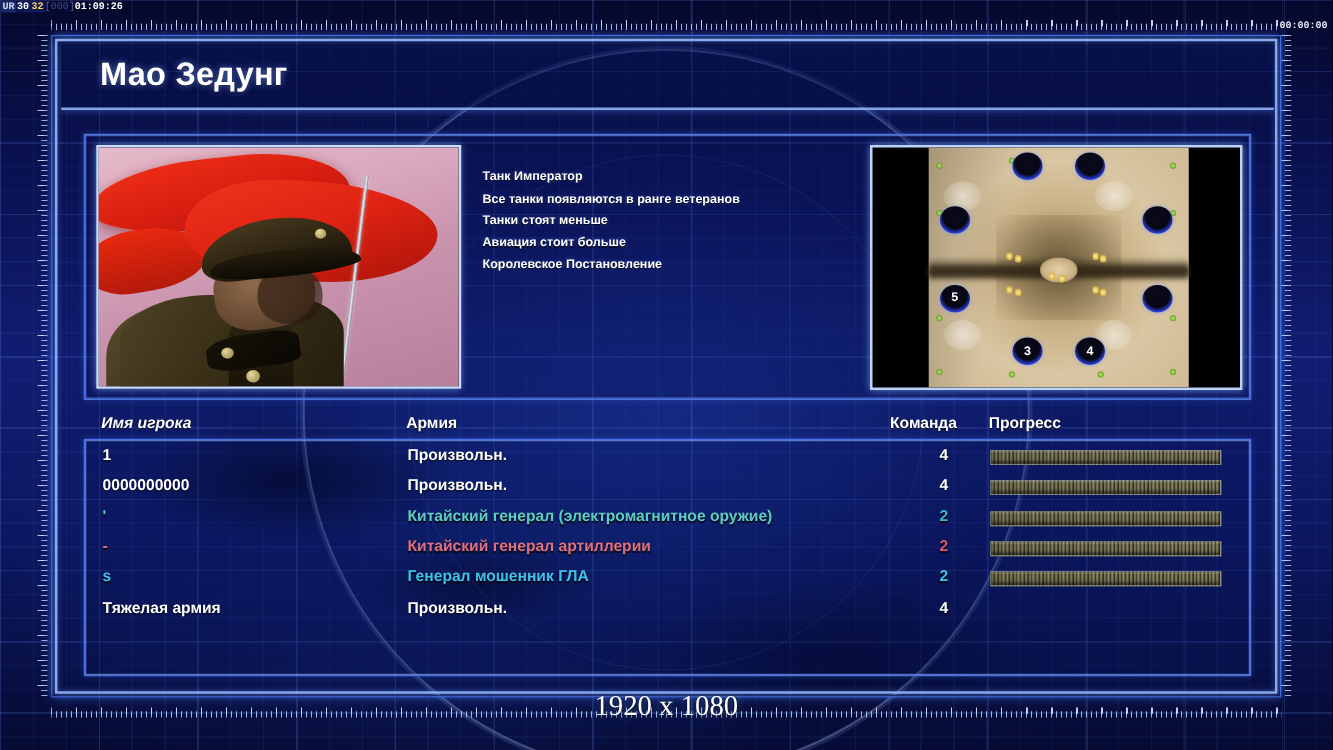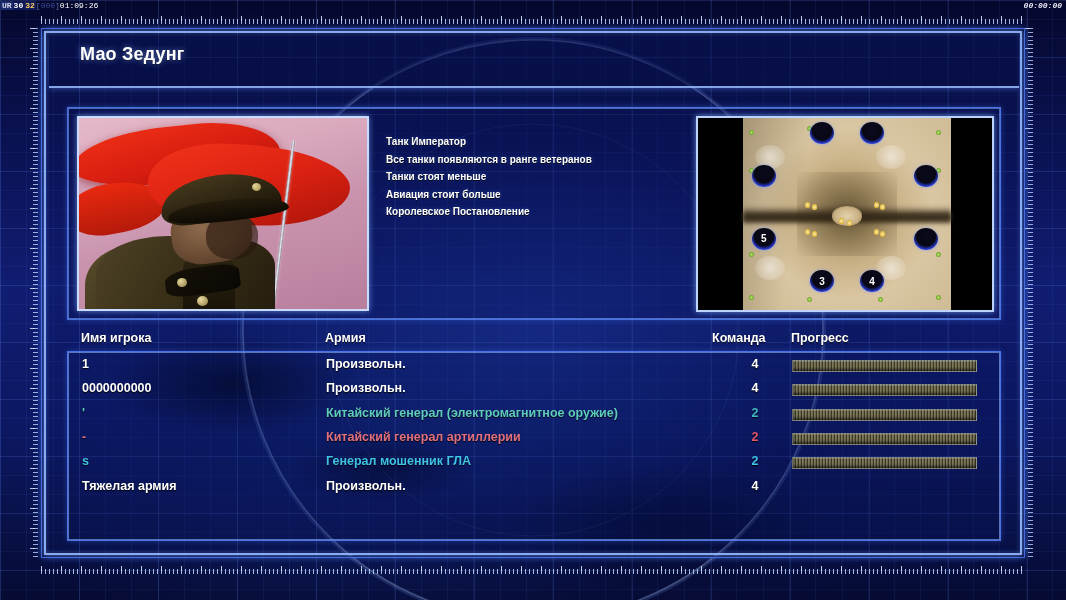--- a/index.html
+++ b/index.html
@@ -51,27 +51,27 @@
 
   
   #topbar {
     position: absolute; left: 0; top: 0; width: 1066px; height: 11px;
     z-index: 40;
     font-family: "Liberation Mono", monospace;
     font-size: 8px; line-height: 11px;
     letter-spacing: 0px;
   }
   #topbar .left { position: absolute; left: 1px; top: 0; white-space: nowrap; }
-  #topbar .right { position: absolute; right: 4px; top: 0; white-space: nowrap; color: #e8e8f5; font-weight: bold; font-style: italic; }
+  #topbar .right { position: absolute; right: 4px; top: 15px; white-space: nowrap; color: #e8e8f5; font-weight: bold; }
   .st-ur   { color: #d8d8e8; background: #1b2a6e; padding: 0 1px; font-weight: bold; }
   .st-n1   { color: #ffffff; background: #0d1855; padding: 0 1px; font-weight: bold; }
   .st-n2   { color: #ffd060; background: #101a58; padding: 0 1px; font-weight: bold; }
   .st-br   { color: #5a6aa8; }
   .st-n3   { color: #3d4e96; }
-  .st-time { color: #ffffff; font-weight: normal; }
+  .st-time { color: #ffffff; font-weight: bold; }
 
   
   .ruler { position: absolute; z-index: 5; pointer-events: none; }
   .ruler-h {
     height: 11px;
     background-image: repeating-linear-gradient(to right,
       rgba(190,215,255,0.85) 0 1px, transparent 1px 4px);
     background-size: 100% 5px;
     background-repeat: repeat-x;
     background-position: 0 3px;
@@ -115,21 +115,21 @@
 
   
   #titlebar {
     position: absolute; left: 7px; top: 7px; width: 970px; height: 52px;
     background: linear-gradient(180deg, rgba(10,22,96,0.35) 0%, rgba(6,14,70,0.55) 100%);
     border-bottom: 2px solid rgba(155,190,255,0.85);
     box-shadow: 0 2px 5px rgba(90,140,255,0.35);
   }
   #page-title {
     position: absolute; left: 31px; top: 8px;
-    font-size: 18px; font-weight: bold; color: #ffffff;
+    font-size: 26px; font-weight: bold; color: #ffffff;
     text-shadow: 0 0 6px rgba(140,180,255,0.6), 0 1px 1px rgba(0,0,0,0.7);
     letter-spacing: 0.2px;
   }
 
   
   #infopanel {
     position: absolute; left: 25px; top: 78px; width: 934px; height: 213px;
     border: 1px solid #4a72e6;
     box-shadow: inset 0 0 0 1px rgba(130,175,255,0.55), 0 0 6px rgba(70,120,240,0.4);
     background: rgba(8,18,86,0.22);
@@ -445,21 +445,21 @@
             <div class="mm-start" style="left: calc(88% - 12px); top: calc(30% - 11px);"></div>
             <div class="mm-start" style="left: calc(10% - 12px); top: calc(63% - 11px);">5</div>
             <div class="mm-start" style="left: calc(88% - 12px); top: calc(63% - 11px);"></div>
             <div class="mm-start" style="left: calc(38% - 12px); top: calc(85% - 11px);">3</div>
             <div class="mm-start" style="left: calc(62% - 12px); top: calc(85% - 11px);">4</div>
           </div>
       </div>
     </div>
 
     <div id="table-head">
-      <div class="th" style="left:14px;">Имя игрока</div>
+      <div class="th" style="left:14px;font-style:italic;">Имя игрока</div>
       <div class="th" style="left:258px;">Армия</div>
       <div class="th" style="left:645px;">Команда</div>
       <div class="th" style="left:724px;">Прогресс</div>
     </div>
 
     <div id="table-body">
         <div class="prow" style="top: 2px;">
           <div class="pcell c-name" style="color: rgb(255, 255, 255);">1</div>
           <div class="pcell c-army" style="color: rgb(255, 255, 255);">Произвольн.</div>
           <div class="pcell c-team" style="color: rgb(255, 255, 255);">4</div>
@@ -491,14 +491,15 @@
         </div>
         <div class="prow" style="top: 123.5px;">
           <div class="pcell c-name" style="color: rgb(255, 255, 255);">Тяжелая армия</div>
           <div class="pcell c-army" style="color: rgb(255, 255, 255);">Произвольн.</div>
           <div class="pcell c-team" style="color: rgb(255, 255, 255);">4</div>
         </div>
       </div>
 
   </div>
 
+  <div id="resolution">1920 x 1080</div>
 
 </div>
 
 </body></html>

